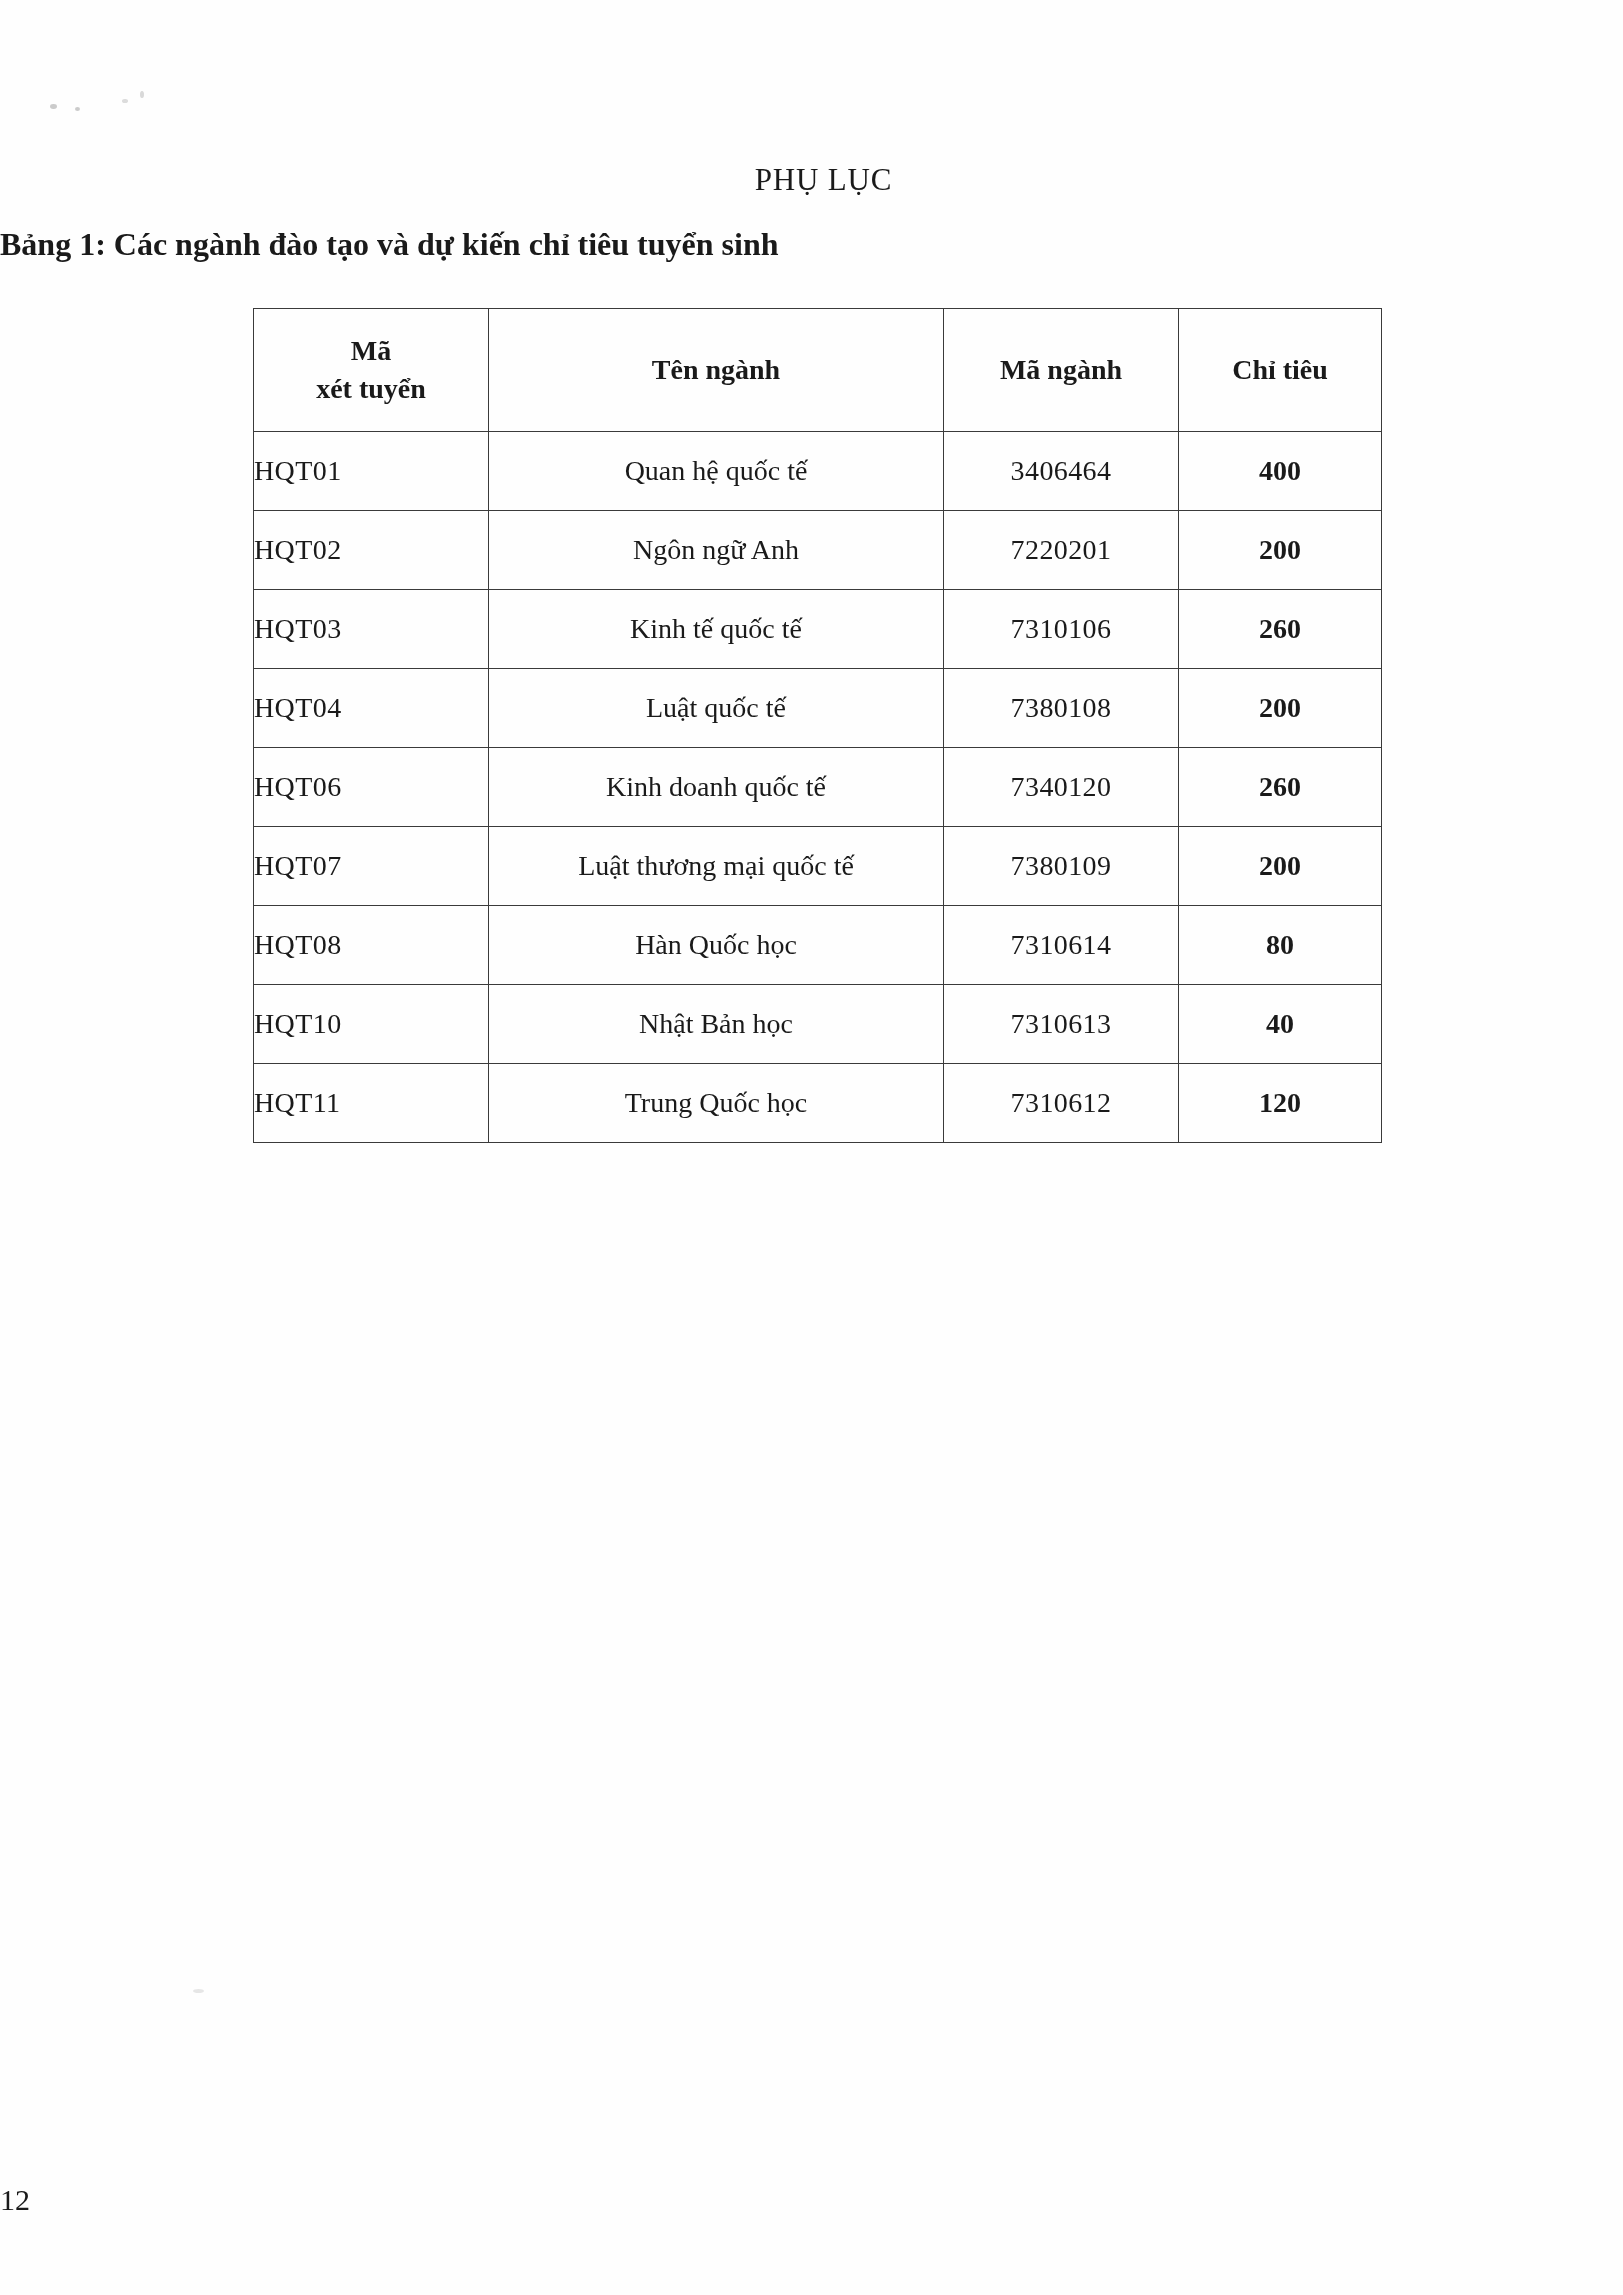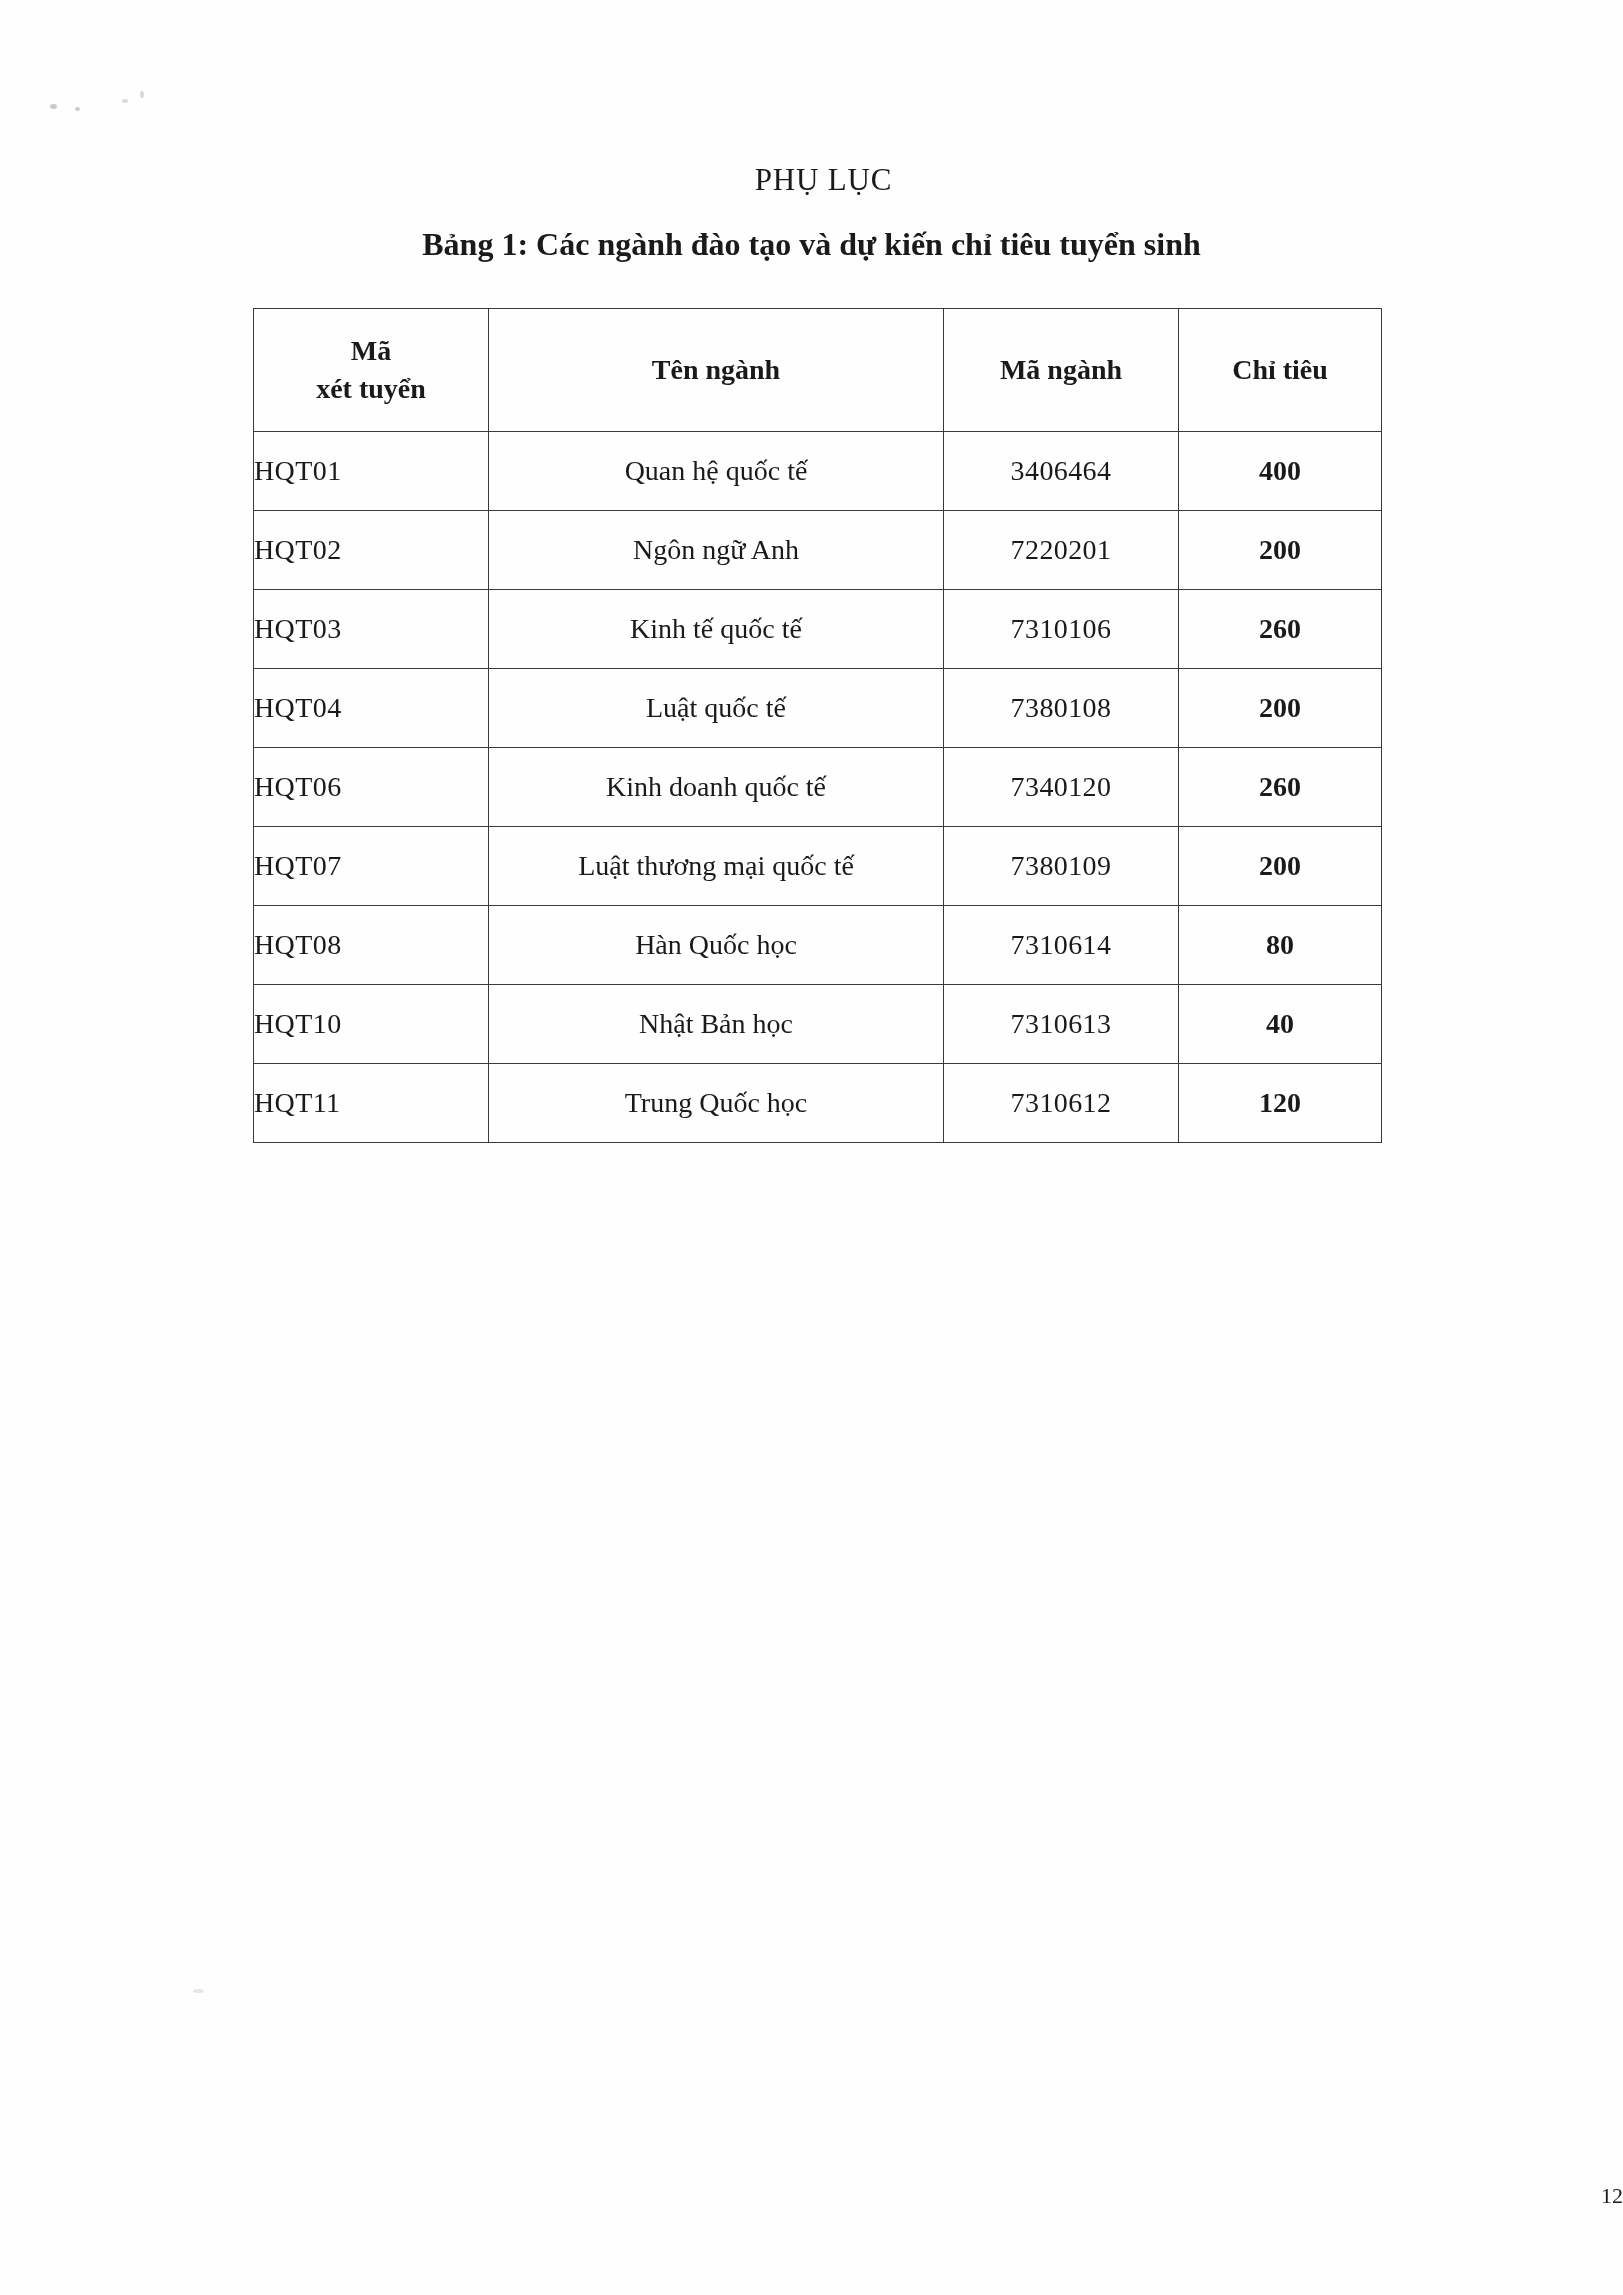--- a/index.html
+++ b/index.html
@@ -42,21 +42,21 @@
     font-size: 31px;
     letter-spacing: 0.8px;
     font-weight: 400;
     font-family: "Liberation Serif", serif;
     padding-left: 24px;
   }
   .doc-subtitle {
     position: absolute;
     left: 0; right: 0;
     top: 226px;
-    text-align: center;
+    text-align: left;
     font-size: 32px;
     font-weight: bold;
   }
 
   table.main-table {
     position: absolute;
     left: 253px;
     top: 308px;
     width: 1128px;
     border-collapse: collapse;
@@ -99,22 +99,22 @@
   }
   td.quota {
     text-align: center;
     font-weight: bold;
   }
 
   .page-number {
     position: absolute;
     left: 0; right: 0;
     top: 2183px;
-    text-align: right;
-    font-size: 22px;
+    text-align: left;
+    font-size: 30px;
   }
 </style>
 </head>
 <body>
 
 <div class="page">
 
   <div class="speck s1"></div>
   <div class="speck s2"></div>
   <div class="speck s3"></div>

